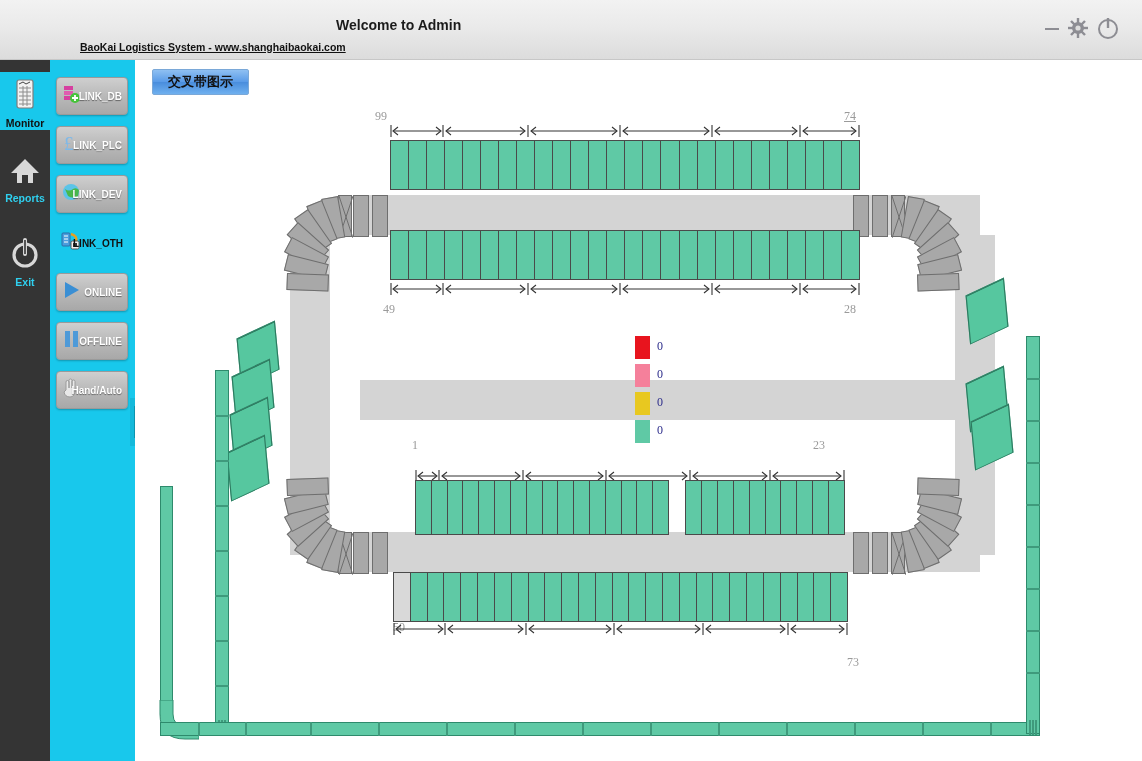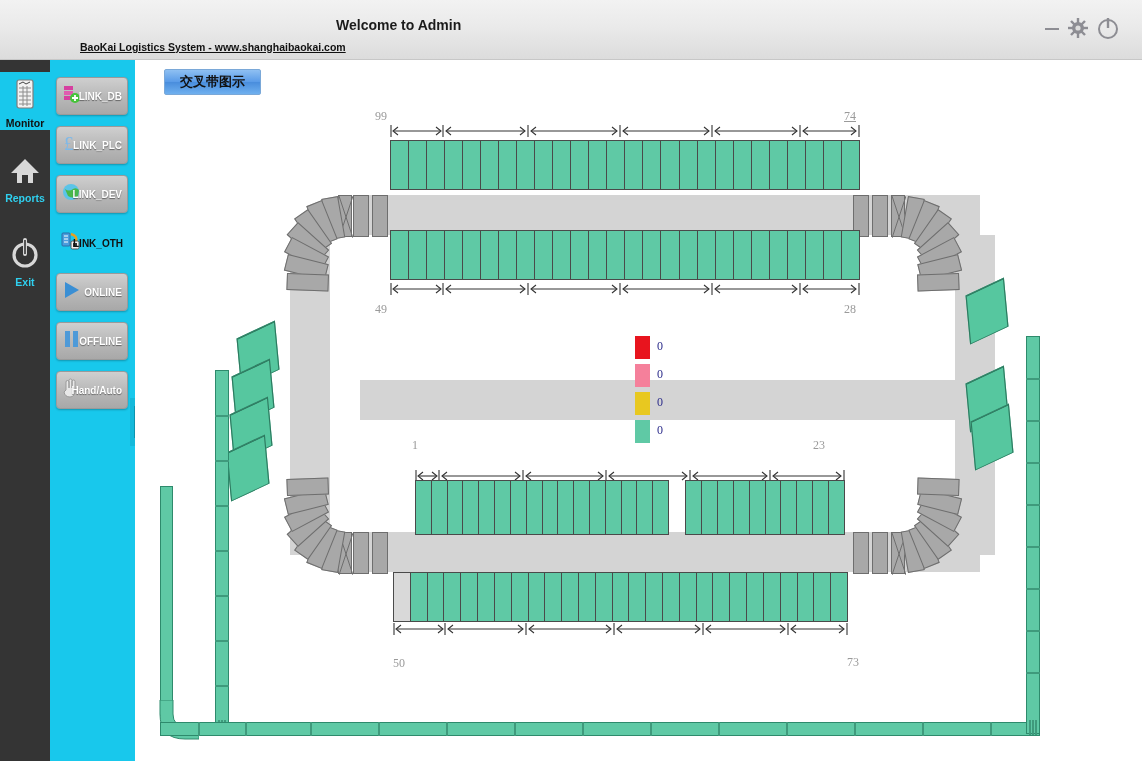--- a/index.html
+++ b/index.html
@@ -86,21 +86,21 @@
     position:absolute; left:4px; top:8px; width:2px; height:32px;
     background:#0d93ae; display:block;
   }
   #panel-handle i:nth-child(2){ left:7px; }
 
   
   #workspace{
     position:absolute; left:135px; top:60px; width:1007px; height:701px;
     background:#ffffff; overflow:hidden;
   }
-  #tab-bar{ position:absolute; left:16px; top:0; width:871px; height:38px; }
+  #tab-bar{ position:absolute; left:4px; top:0; width:871px; height:38px; }
   #tab-cross{
     position:absolute; left:13px; top:9px; width:97px; height:26px;
     background:linear-gradient(to bottom,#8fc0f2 0%,#5b9ce8 48%,#4a8edd 52%,#6fb0ef 100%);
     border:1px solid #7aa8d8; border-radius:2px;
     color:#111; font-size:13px; font-weight:bold;
     display:flex; align-items:center; justify-content:center;
     cursor:pointer;
   }
 
   
@@ -404,25 +404,25 @@
       <div class="seg" style="left:789px;top:467px;width:17px;height:42px;transform:rotate(-22deg);transform-origin:left bottom;"></div>
       <div class="seg" style="left:803px;top:458px;width:17px;height:42px;transform:rotate(-35deg);transform-origin:left bottom;"></div>
       <div class="seg" style="left:813px;top:445px;width:17px;height:42px;transform:rotate(-48deg);transform-origin:left bottom;"></div>
       <div class="seg" style="left:819px;top:430px;width:17px;height:42px;transform:rotate(-62deg);transform-origin:left bottom;"></div>
       <div class="seg" style="left:823px;top:413px;width:17px;height:42px;transform:rotate(-76deg);transform-origin:left bottom;"></div>
       <div class="seg" style="left:824px;top:394px;width:17px;height:42px;transform:rotate(-88deg);transform-origin:left bottom;"></div>
     </div>
 
     <div class="num" style="left:240px; top:49px;">99</div>
     <div class="num" style="left:709px; top:49px;text-decoration:underline;">74</div>
-    <div class="num" style="left:240px; top:242px;">49</div>
+    <div class="num" style="left:248px; top:242px;">49</div>
     <div class="num" style="left:709px; top:242px;">28</div>
     <div class="num" style="left:277px; top:378px;">1</div>
     <div class="num" style="left:678px; top:378px;">23</div>
-    <div class="num" style="left:258px; top:596px;">50</div>
+    <div class="num" style="left:258px; top:560px;">50</div>
     <div class="num" style="left:712px; top:595px;">73</div>
 
     <div class="arrow-row" style="left:255px; top:64px;">
       <svg width="470" height="14" viewBox="0 0 470 14">
         <g stroke="#333" stroke-width="1.1" fill="none">
           <line x1="1" y1="1" x2="1" y2="13"></line>
             <line x1="53" y1="1" x2="53" y2="13"></line>
           <line x1="138" y1="1" x2="138" y2="13"></line>
             <line x1="230" y1="1" x2="230" y2="13"></line>
           <line x1="322" y1="1" x2="322" y2="13"></line>

